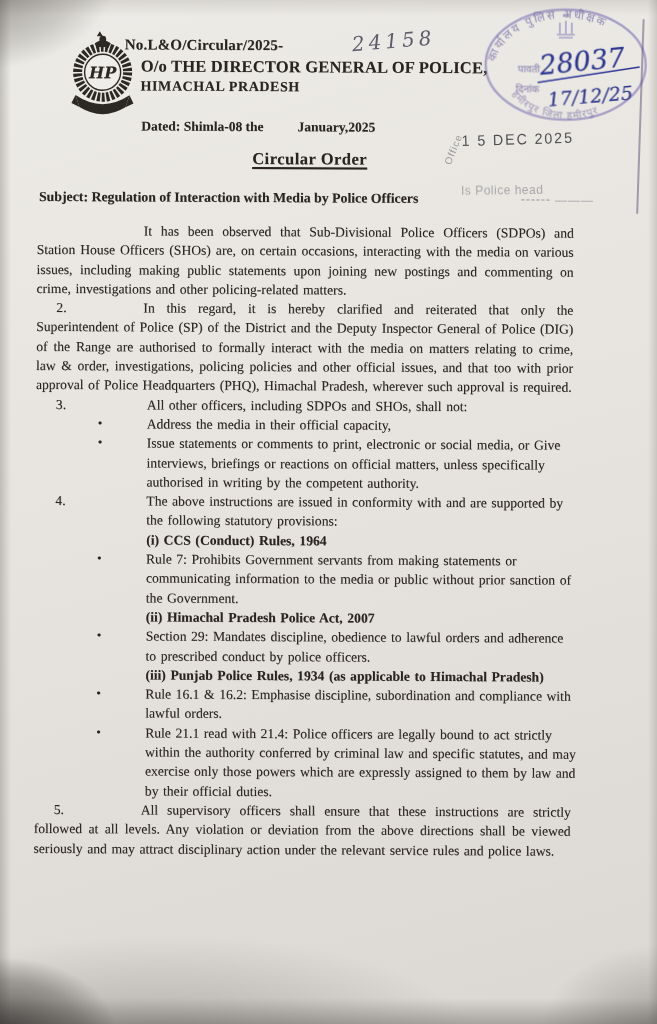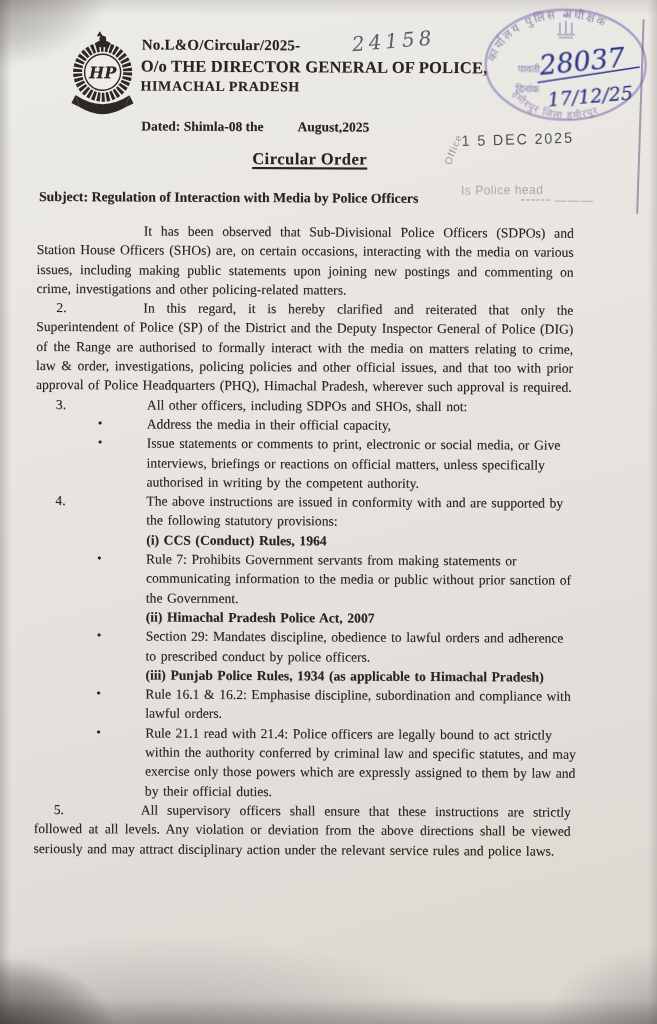--- a/index.html
+++ b/index.html
@@ -21,21 +21,21 @@
   }
   .content {
     position:absolute; inset:0;
     transform:rotate(0.3deg); transform-origin:60px 0;
     color:#29241e; text-shadow:0.3px 0.3px 0.4px rgba(50,44,38,0.35);
   }
   .abs { position:absolute; }
 
   
   .emblem { left:70px; top:28px; }
-  .ref-line { left:142px; top:36px; font-size:15px; font-weight:bold; letter-spacing:0.2px; }
+  .ref-line { left:125px; top:36px; font-size:15px; font-weight:bold; letter-spacing:0.2px; }
   .hw-ref {
     left:352px; top:27px; font-family:"DejaVu Serif", serif; font-style:italic;
     font-size:20px; color:#474257; transform:rotate(-5deg); letter-spacing:4px;
     text-shadow:none; opacity:0.85;
   }
   .office1 { left:141px; top:56px; font-size:16.5px; font-weight:bold; letter-spacing:0.2px; }
   .office2 { left:141px; top:78px; font-size:14px; font-weight:bold; letter-spacing:0.6px; }
   .dated-row { left:142px; top:118px; font-size:13.5px; font-weight:bold; }
   .dated-month { margin-left:34px; }
   .title {
@@ -98,21 +98,21 @@
       <path d="M6 67 Q33 85 60 67 L56 79 Q33 93 10 79 Z" fill="#2c2823"></path>
       <path d="M6 67 L2 75 L10 79 Z" fill="#2c2823"></path>
       <path d="M60 67 L64 75 L56 79 Z" fill="#2c2823"></path>
     </svg>
 
     <div class="abs ref-line">No.L&amp;O/Circular/2025-</div>
     <div class="abs hw-ref">24158</div>
     <div class="abs office1">O/o THE DIRECTOR GENERAL OF POLICE,</div>
     <div class="abs office2">HIMACHAL PRADESH</div>
     <div class="abs dated-row">
-      <span>Dated: Shimla-08 the</span><span class="dated-month">August,2025</span>
+      <span>Dated: Shimla-08 the</span><span class="dated-month">January,2025</span>
     </div>
     <div class="abs title">Circular Order</div>
     <div class="abs subject">Subject: Regulation of Interaction with Media by Police Officers</div>
 
     <svg class="abs round-stamp" viewBox="0 0 172 118">
       <defs>
         <path id="arcT" d="M 16 78 A 72 54 0 1 1 156 78"></path>
         <path id="arcB" d="M 28 80 A 62 44 0 0 0 148 78"></path>
       </defs>
       <ellipse cx="86" cy="58" rx="80" ry="55" fill="none" stroke="#7d72b3" stroke-width="2.4" opacity="0.6"></ellipse>

